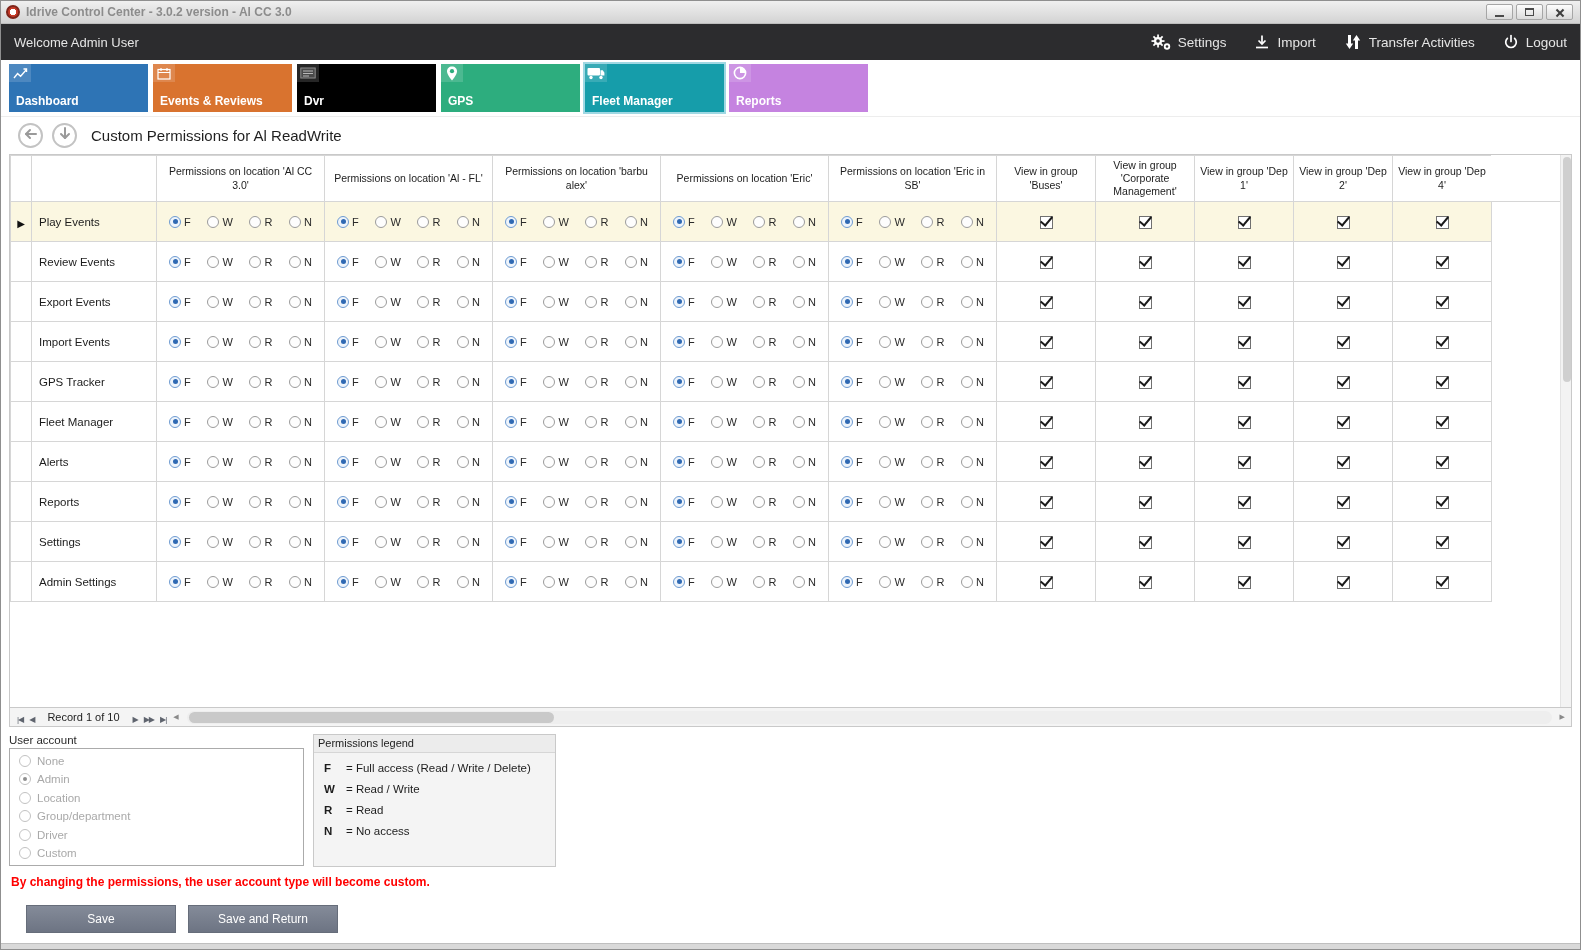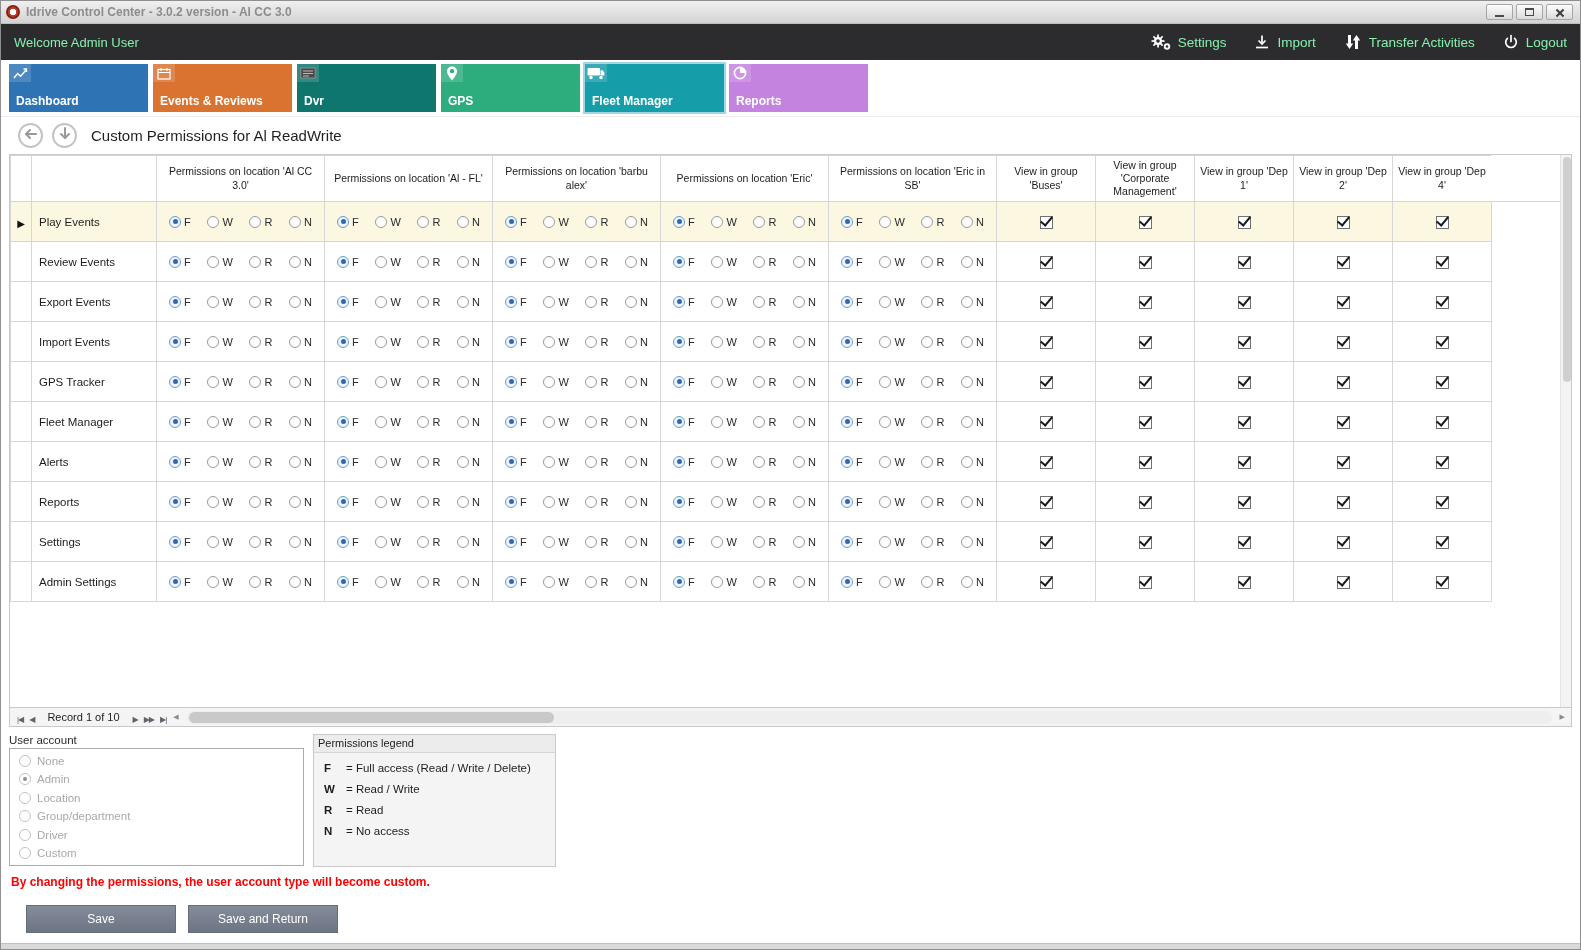--- a/index.html
+++ b/index.html
@@ -14,21 +14,21 @@
   .win-controls{margin-left:auto;display:flex;gap:3px;padding-right:2px;}
   .win-btn{width:27px;height:16px;border:1px solid #a6a6a6;border-radius:2px;background:linear-gradient(#fdfdfd,#dadada);display:flex;align-items:center;justify-content:center;cursor:pointer;}
   .glyph-min{width:9px;height:2px;background:#4a4a4a;margin-top:7px;}
   .glyph-max{width:9px;height:8px;border:1px solid #4a4a4a;border-top-width:2px;}
   .glyph-close{position:relative;width:9px;height:9px;}
   .glyph-close::before,.glyph-close::after{content:"";position:absolute;left:4px;top:0;width:2px;height:10px;background:#3f3f3f;}
   .glyph-close::before{transform:rotate(45deg);}
   .glyph-close::after{transform:rotate(-45deg);}
 
   
-  .topbar{flex:none;height:36px;background:#2c2c2e;display:flex;align-items:center;padding:0 13px;color:#86efac;}
+  .topbar{flex:none;height:36px;background:#2c2c2e;display:flex;align-items:center;padding:0 13px;color:#e5e5e5;}
   .welcome{font-size:13px;}
   .topbar-actions{margin-left:auto;display:flex;align-items:center;gap:28px;}
   .topbar-action{display:flex;align-items:center;gap:7px;font-size:13.5px;cursor:pointer;}
   .action-icon{display:flex;align-items:center;}
 
   
   .tabstrip{flex:none;height:57px;background:#fff;display:flex;align-items:center;gap:5px;padding:0 8px;border-bottom:1px solid #ededed;}
   .tile{width:139px;height:48px;position:relative;flex:none;cursor:pointer;}
   .tile.selected{outline:2px solid #9fd8e3;}
   .tile-icon{position:absolute;left:0;top:0;width:22px;height:18px;background:rgba(255,255,255,0.15);display:flex;align-items:center;justify-content:center;}
@@ -173,21 +173,21 @@
       </div>
       <div class="tile" style="background: rgb(217, 115, 47);">
         <span class="tile-icon">
           <svg width="14" height="13" viewBox="0 0 14 13" fill="none" stroke="#fff" stroke-width="1.2">
             <rect x="1" y="2.5" width="12" height="9.5"></rect>
             <path d="M1 5.5h12M4 1v3M10 1v3"></path>
           </svg>
         </span>
         <span class="tile-label">Events &amp; Reviews</span>
       </div>
-      <div class="tile" style="background: #0f766e;">
+      <div class="tile" style="background: #000000;">
         <span class="tile-icon">
           <svg width="16" height="12" viewBox="0 0 16 12">
             <rect x="0.8" y="1" width="14.4" height="10" fill="#4a4a4a" stroke="#8d8d8d"></rect>
             <path d="M3 4h10M3 6.5h10M3 9h6" stroke="#b8b8b8" stroke-width="1"></path>
           </svg>
         </span>
         <span class="tile-label">Dvr</span>
       </div>
       <div class="tile" style="background: rgb(45, 173, 126);">
         <span class="tile-icon">

